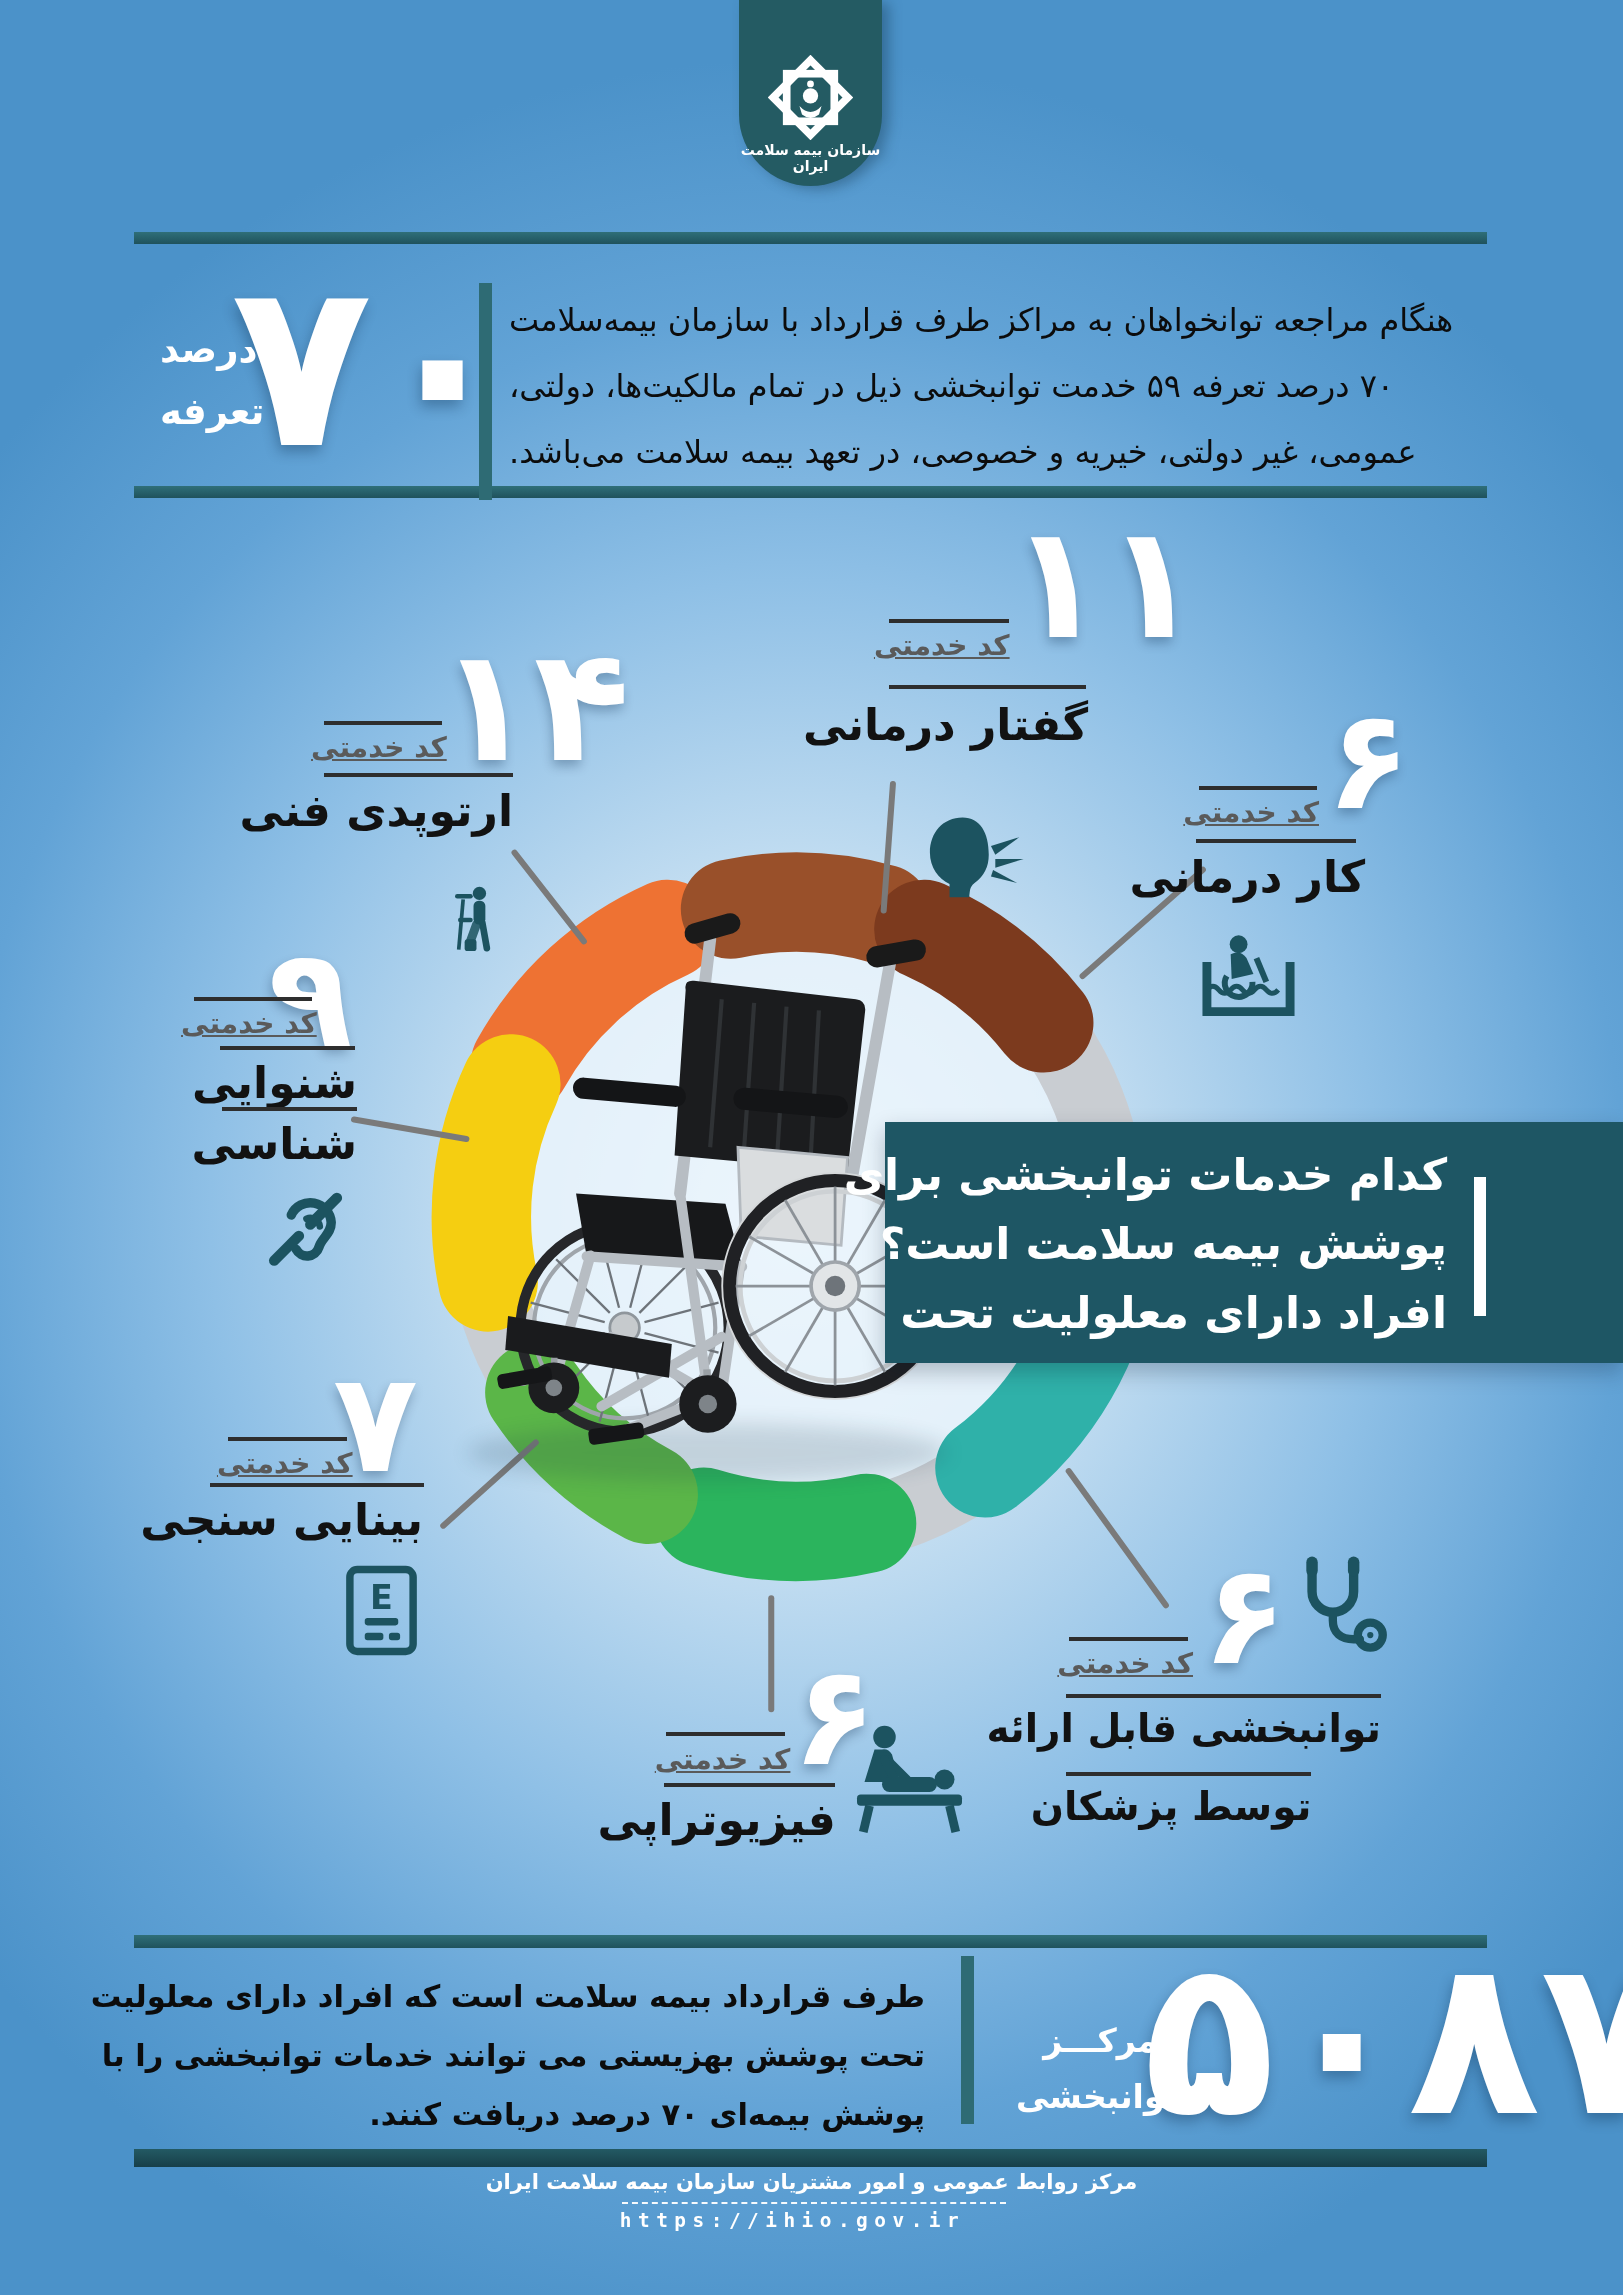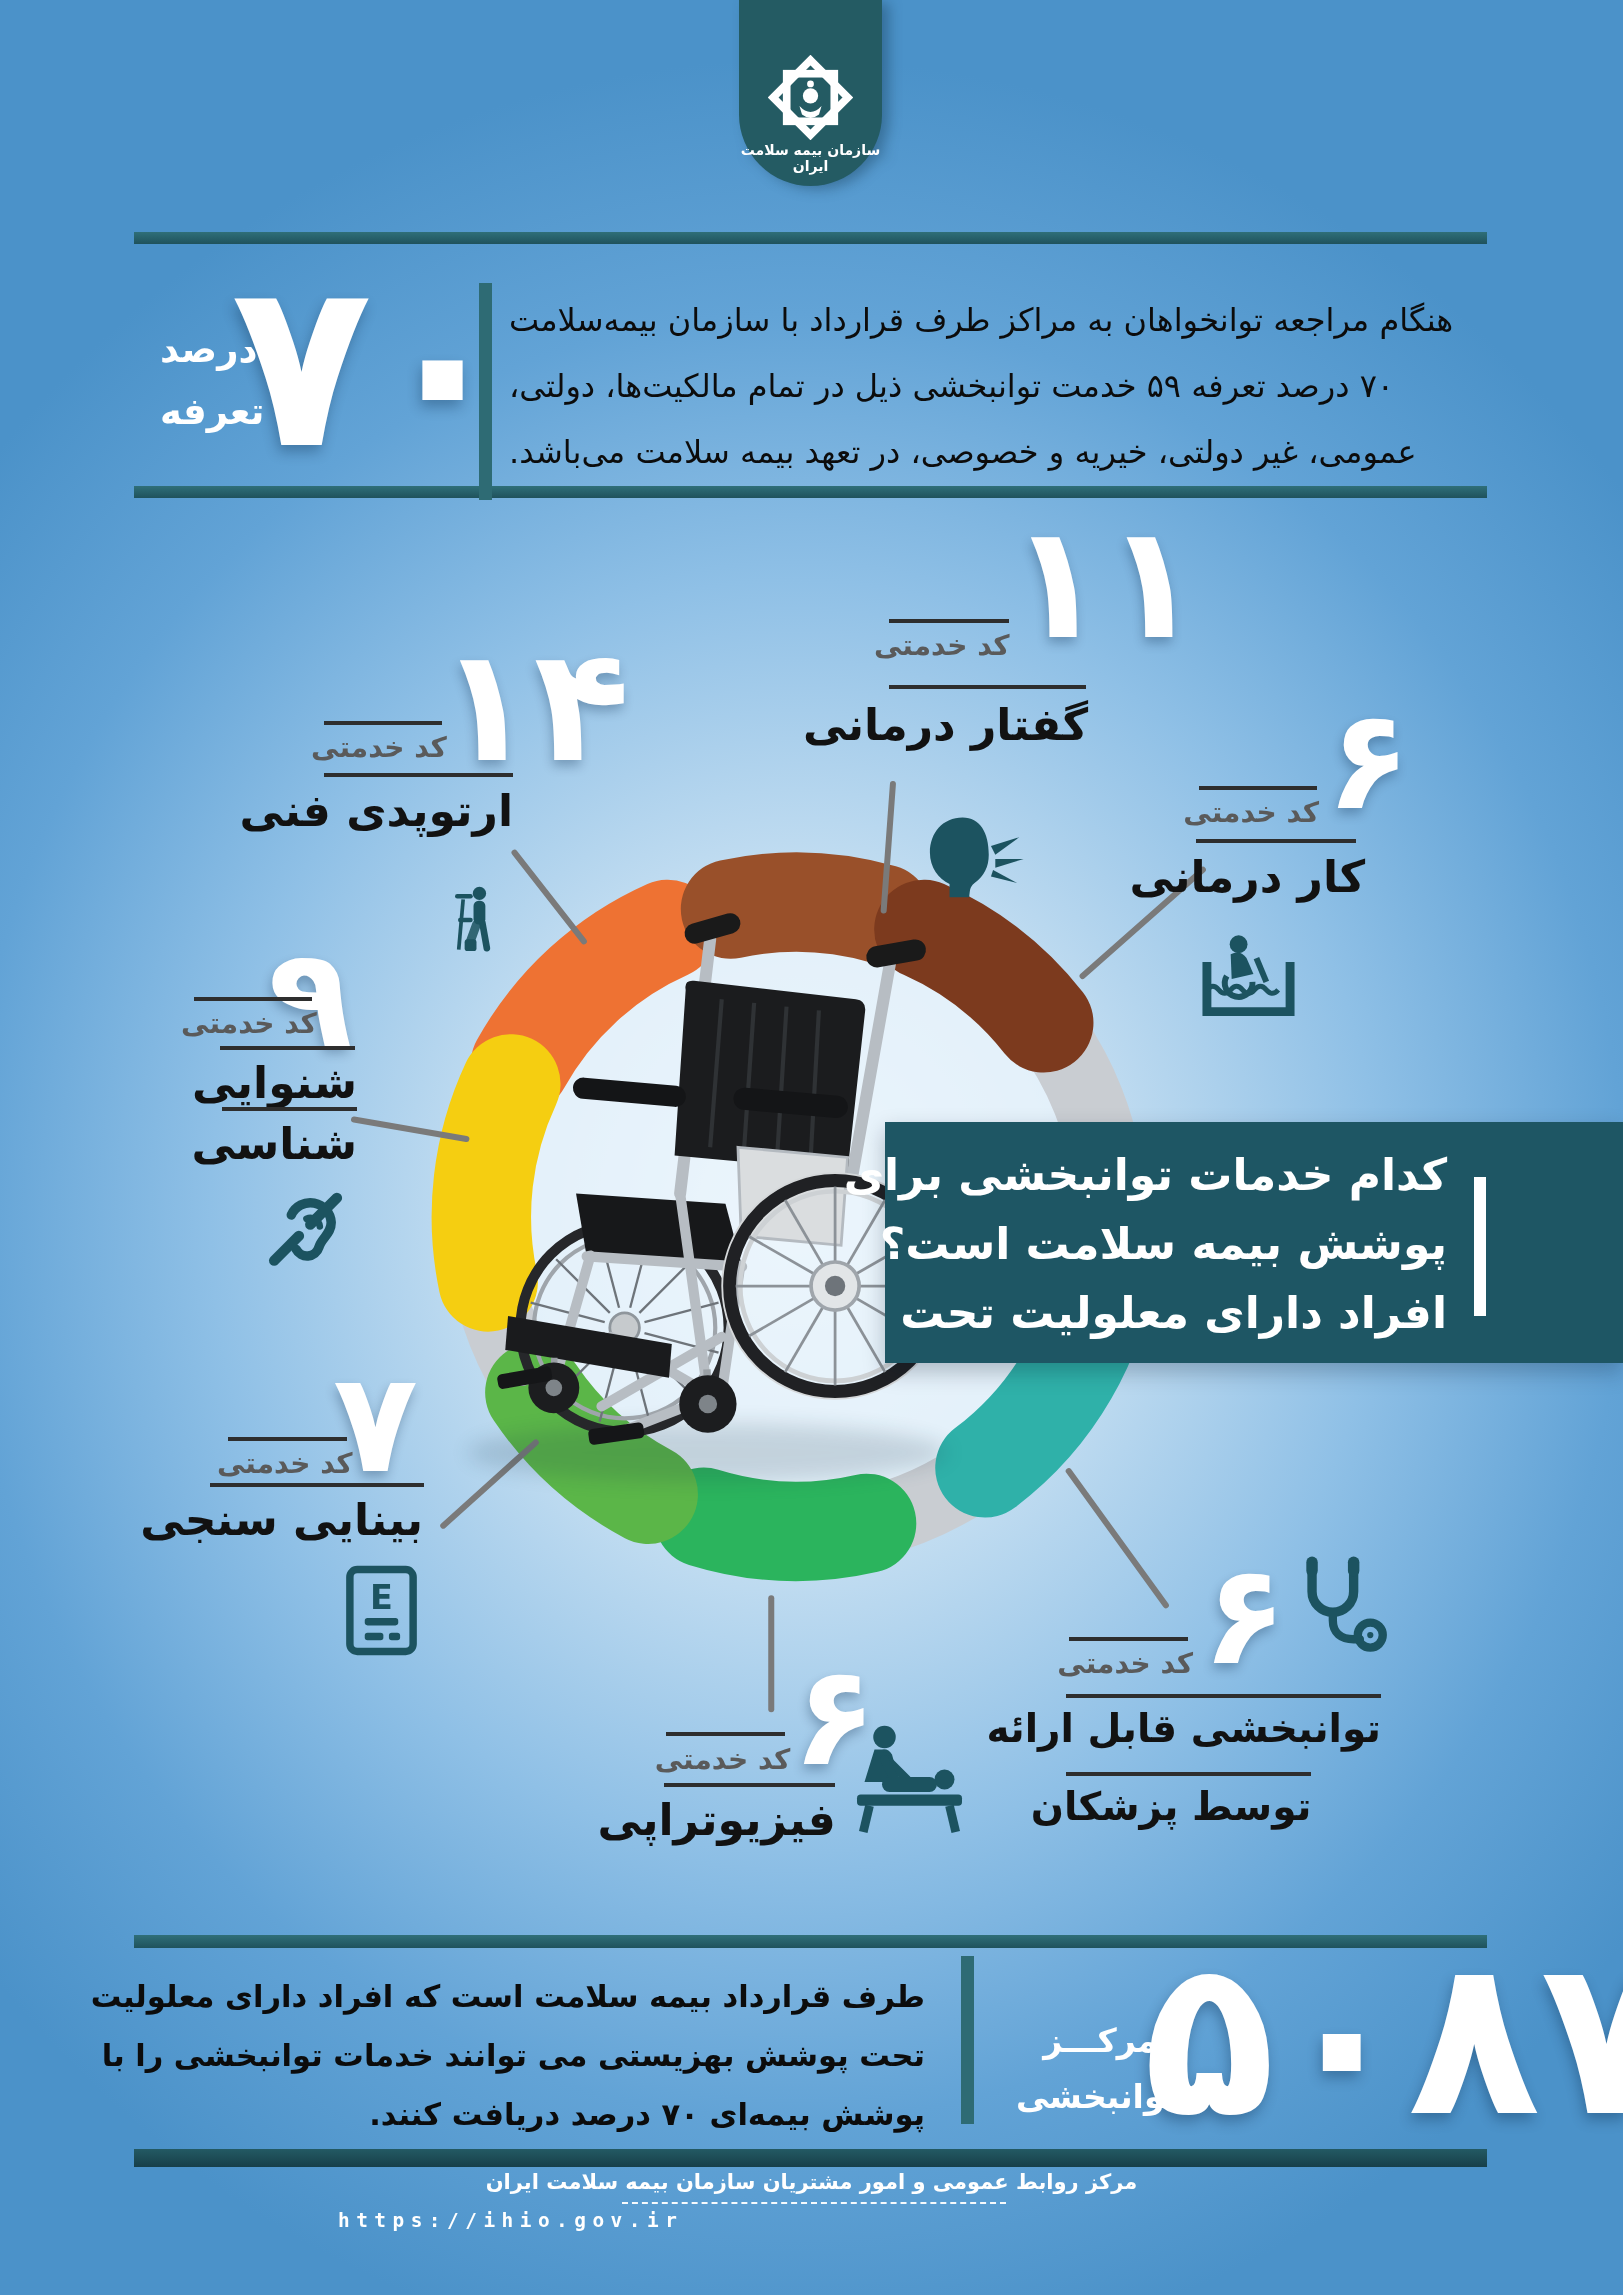--- a/index.html
+++ b/index.html
@@ -44,21 +44,21 @@
   .qbox .qtext { position:absolute; right:176px; top:17.6px; direction:rtl; text-align:right;
                  color:#fff; font-size:44px; font-weight:bold; line-height:69px; white-space:nowrap; }
   .qbox .qbar { position:absolute; right:137px; top:55px; width:12.5px; height:139px; background:#fff; }
 
   
   .svc { z-index:2; }
   .svc > div { position:absolute; }
   .svc-num { color:#fff; font-weight:bold; font-size:157px; line-height:139px;
              text-shadow:-1.4px 5.6px 10.2px rgba(0,30,60,.28); }
   .svc-line { height:3.7px; background:#2e2e2e; }
-  .svc-code { color:#5a5a5a; font-size:28px; font-weight:bold; text-align:right; direction:rtl; white-space:nowrap; }
+  .svc-code { color:#5a5a5a; font-size:28px; font-weight:bold; text-align:right; direction:rtl; white-space:nowrap;text-decoration:underline; }
   .svc-name { color:#121212; font-size:44px; font-weight:bold; text-align:center; direction:rtl; white-space:nowrap; }
   .svc-icon svg { width:100%; height:100%; }
 
   #svc-speech    { left:875px; top:518px; width:222px; height:509px; }
   #svc-speech .svc-num  { left:134px; top:-4.6px; }
   #svc-speech .l1       { left:14px;  top:101px; width:120px; }
   #svc-speech .svc-code { left:4.6px;  top:111px; width:130px; }
   #svc-speech .l2       { left:14px;  top:167px; width:197px; }
   #svc-speech .svc-name { left:0;     top:181px; width:213px; }
   #svc-speech .svc-icon { left:44px;  top:283px; width:109px; height:116px; }
@@ -122,21 +122,21 @@
                     font-weight:bold; text-align:center; direction:rtl;margin-left:25px; }
   .bottom-par { left:134px; top:1967px; width:791px; direction:rtl; text-align:right;
                 color:#0c0c0c; font-size:30.5px; font-weight:bold; line-height:59px; white-space:nowrap; }
 
   
   .footer-bar { left:134px; top:2149px; width:1353px; height:17.6px;
                 background:linear-gradient(180deg,#235A64,#173F49); }
   .footer-org { left:349px; top:2170px; width:925px; text-align:center; direction:rtl;
                 color:#fff; font-size:21px; font-weight:bold; }
   .footer-dash { left:622px; top:2202px; width:384px; border-top:2.3px dashed rgba(255,255,255,.95); }
-  .footer-url { left:338px; top:2209px; width:925px; text-align:left;
+  .footer-url { left:330px; top:2209px; width:925px; text-align:center;
                 color:#fff; font-size:19.4px; font-weight:bold; letter-spacing:6.5px;
                 font-family:"DejaVu Sans Mono","DejaVu Sans",monospace; }
 </style>
 </head>
 <body>
 
 <div class="poster">
 
   <div class="abs ribbon">
     <svg viewBox="0 0 100 100">

